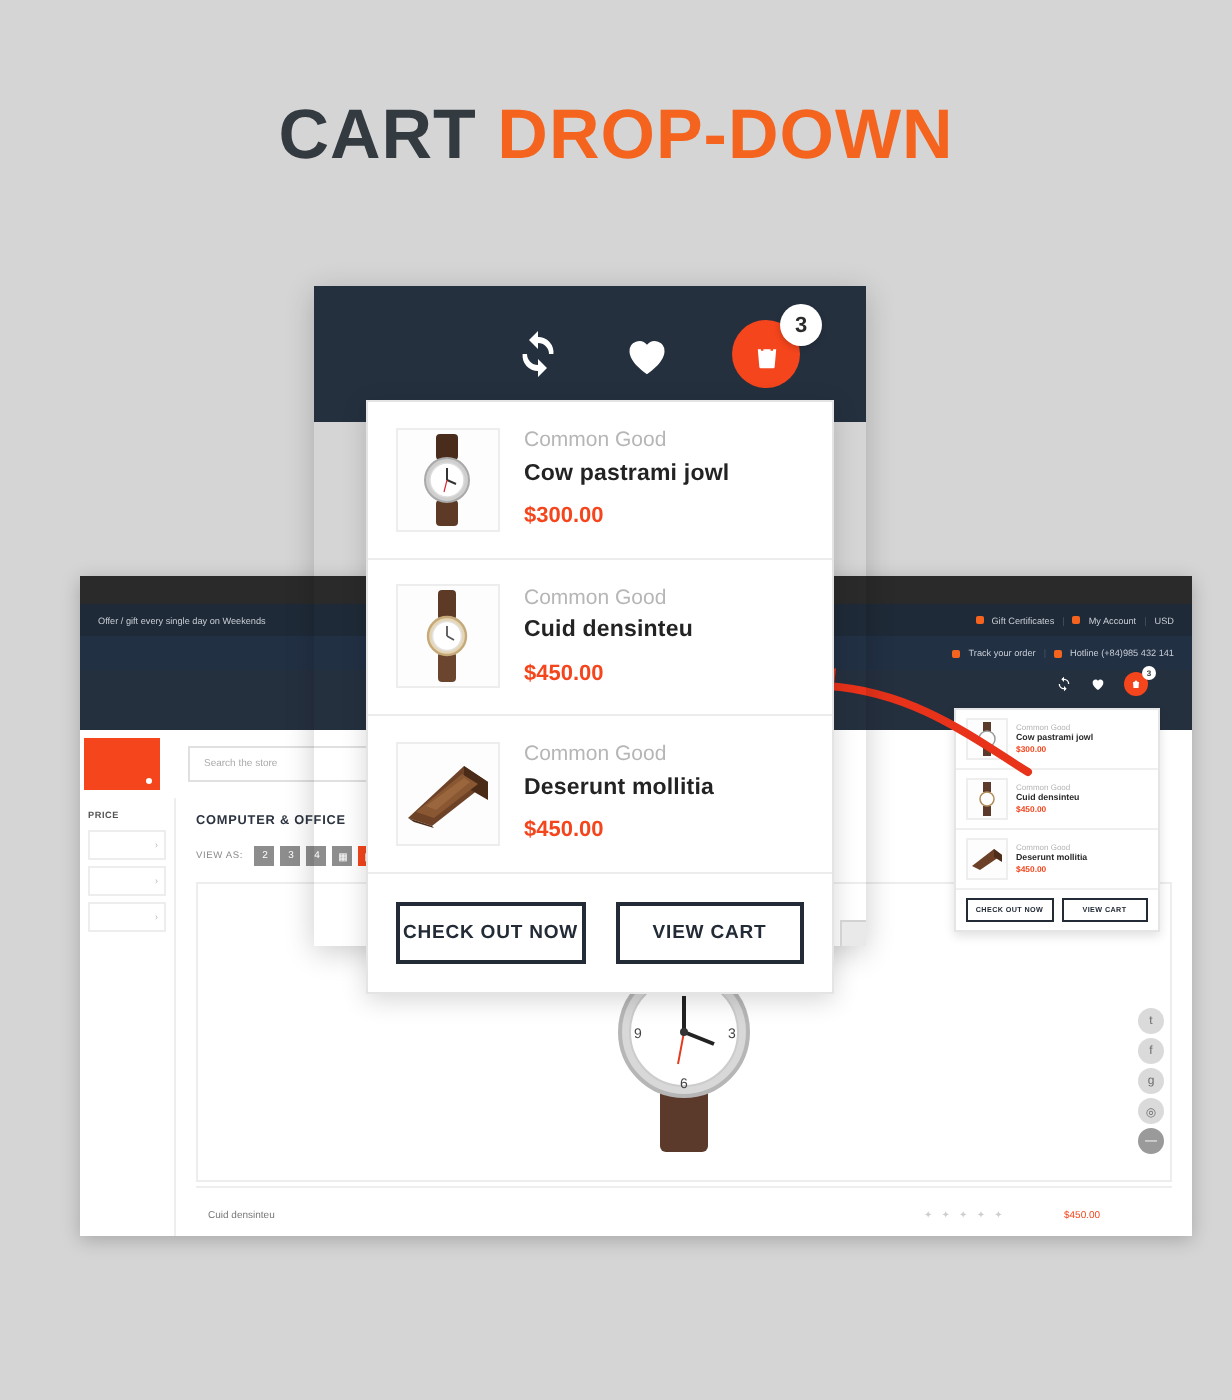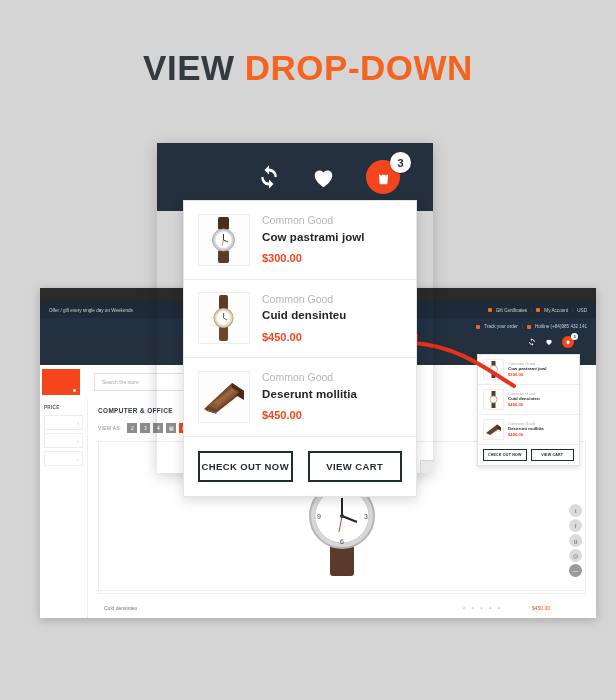--- a/index.html
+++ b/index.html
@@ -218,21 +218,21 @@
   .resize-grip {
     position: absolute; right: 0; bottom: 0; width: 13px; height: 13px;
     background: #e9e9e9; border-left: 1px solid #d2d2d2; border-top: 1px solid #d2d2d2;
   }
 </style>
 </head>
 <body>
 
 <div class="title-wrap">
   <div class="title">
-    <span class="t1">VIEW</span>
+    <span class="t1">CART</span>
     <span class="t2">DROP-DOWN</span>
   </div>
 </div>
 
 <div class="bg-shot">
 
   <div class="bg-chrome"></div>
 
   <div class="bg-topbar">
     <span class="tb-txt">Offer / gift every single day on Weekends</span>

